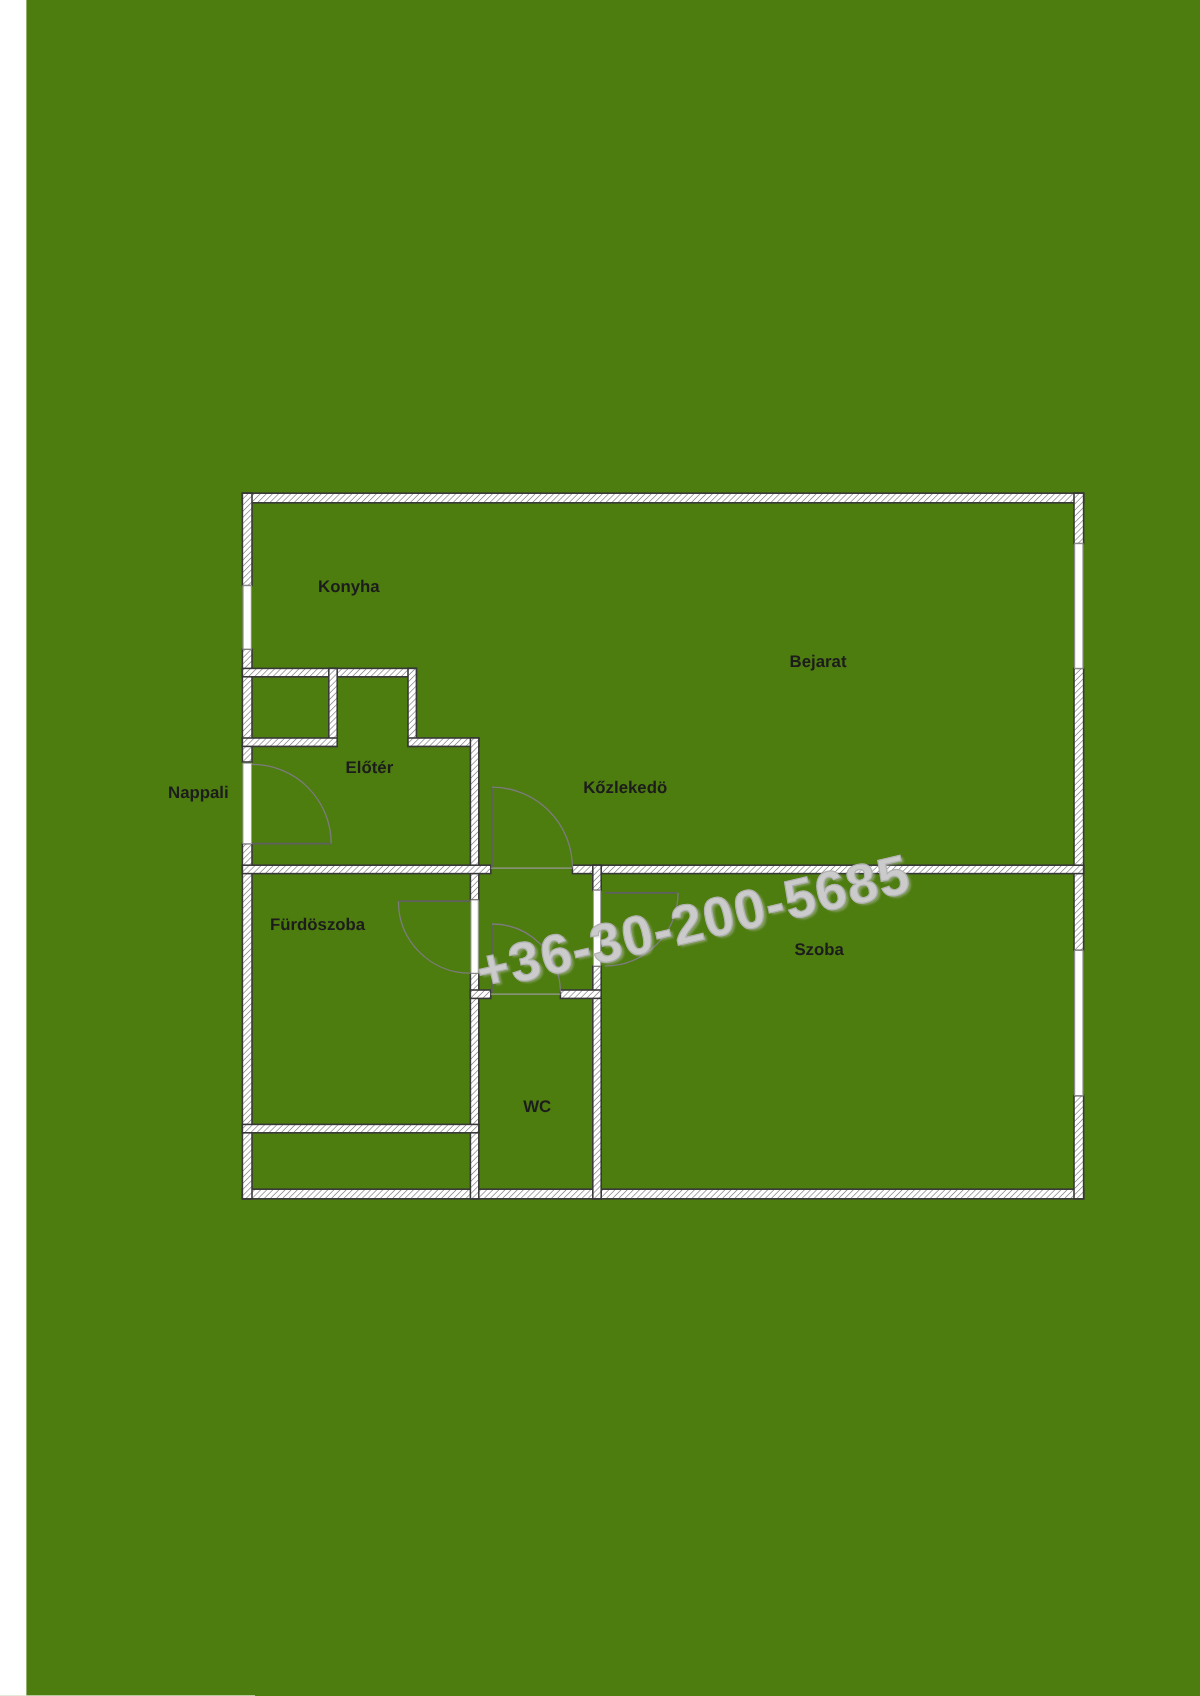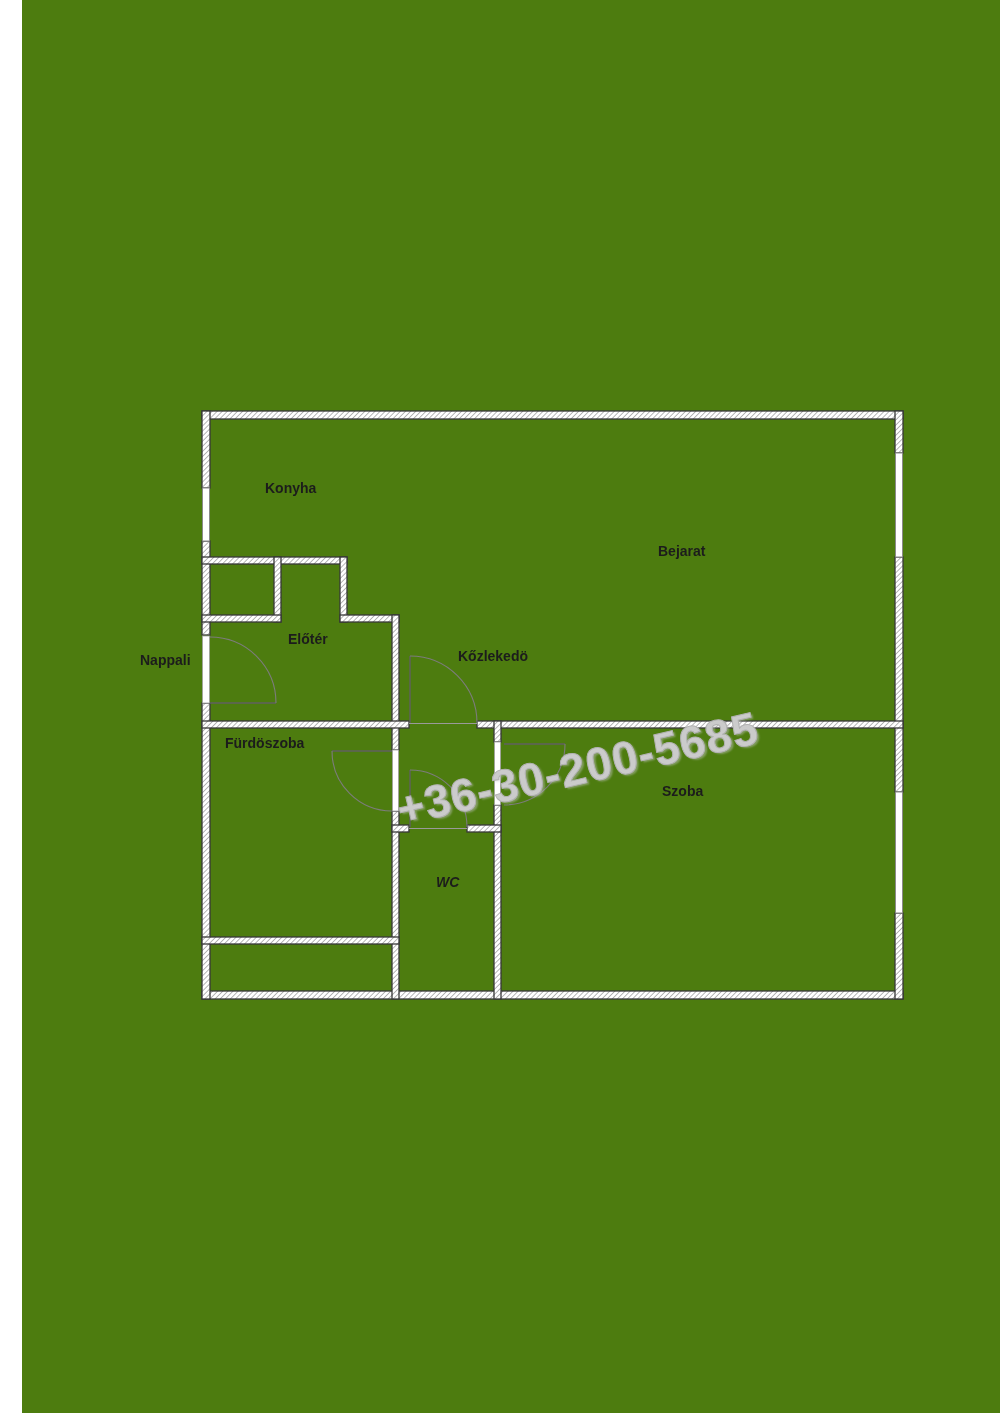--- a/index.html
+++ b/index.html
@@ -29,23 +29,23 @@
     font-size: 14px;
     font-weight: 700;
     color: #1c1c1c;
     line-height: 15px;
     white-space: nowrap;
   }
   .lbl-konyha     { left: 243px; top: 481px; }
   .lbl-nappali    { left: 636px; top: 544px; }
   .lbl-bejarat    { left: 118px; top: 653px; }
   .lbl-eloter     { left: 229px; top: 632px; padding-left: 37px; }
-  .lbl-kozlekedo  { left: 436px; top: 649px; }
-  .lbl-furdoszoba { left: 203px; top: 736px; }
-  .lbl-wc         { left: 414px; top: 875px; font-style: italic; }
+  .lbl-kozlekedo  { left: 464px; top: 649px; }
+  .lbl-furdoszoba { left: 203px; top: 763px; }
+  .lbl-wc         { left: 414px; top: 915px; }
   .lbl-szoba      { left: 640px; top: 784px; }
   .watermark {
     position: absolute;
     left: 371px;
     top: 738px;
     width: 400px;
     height: 58px;
     font-size: 46px;
     font-weight: 700;
     letter-spacing: 1px;

